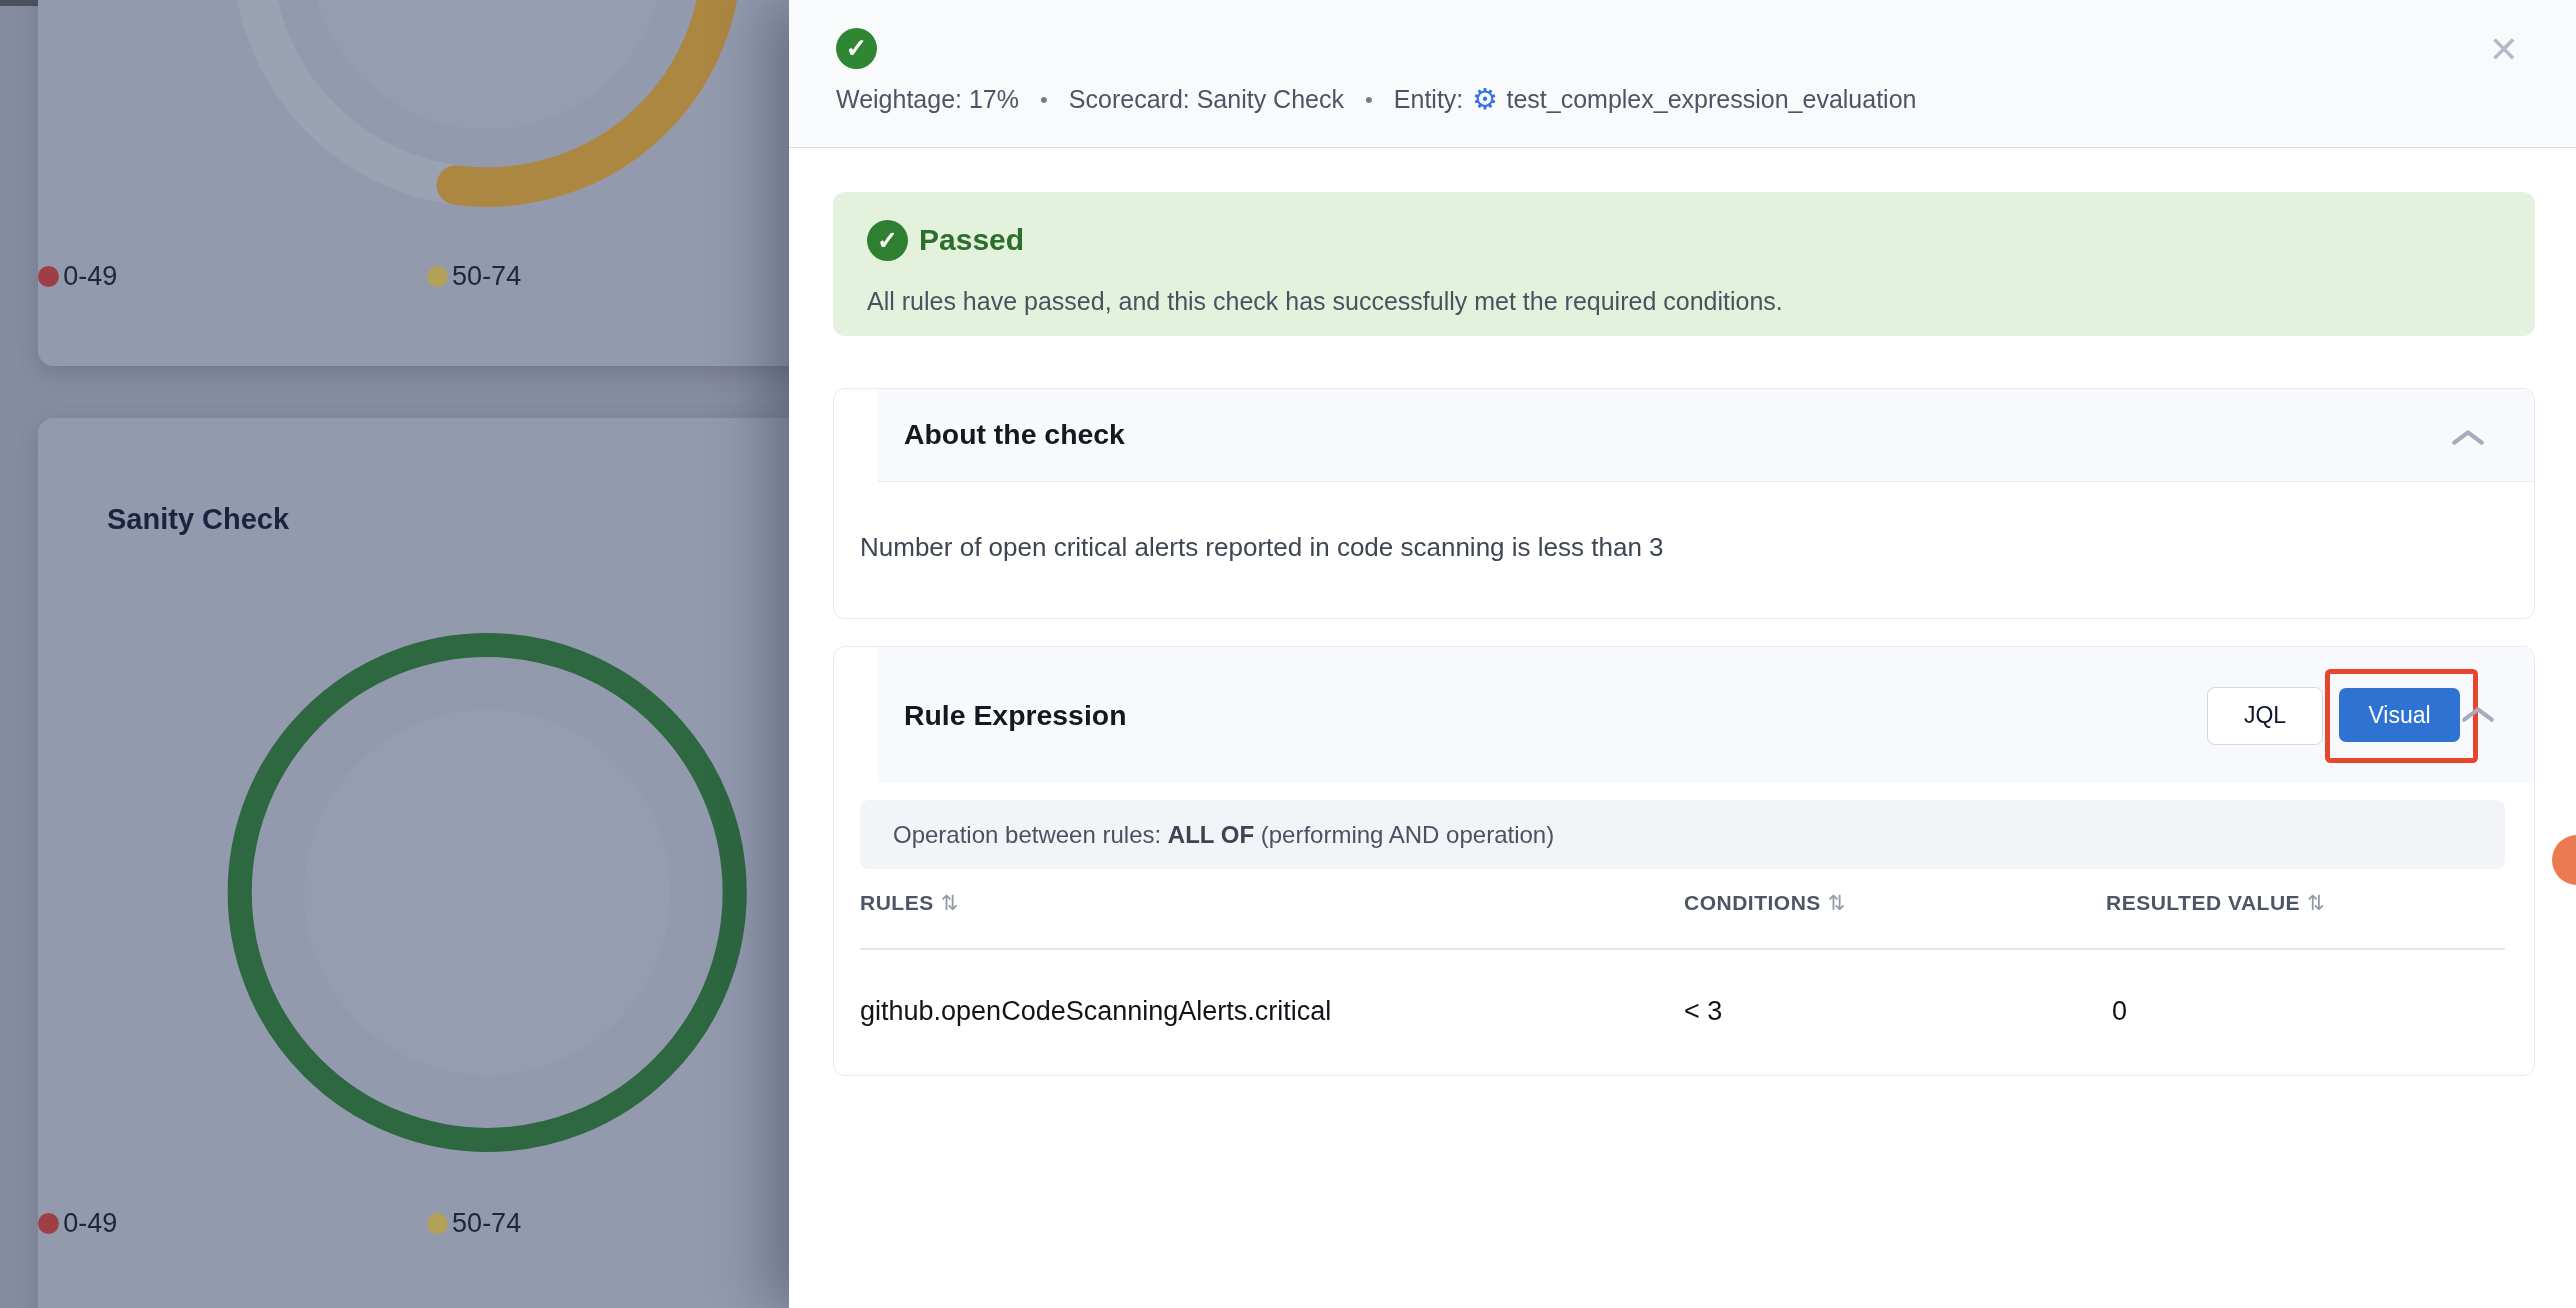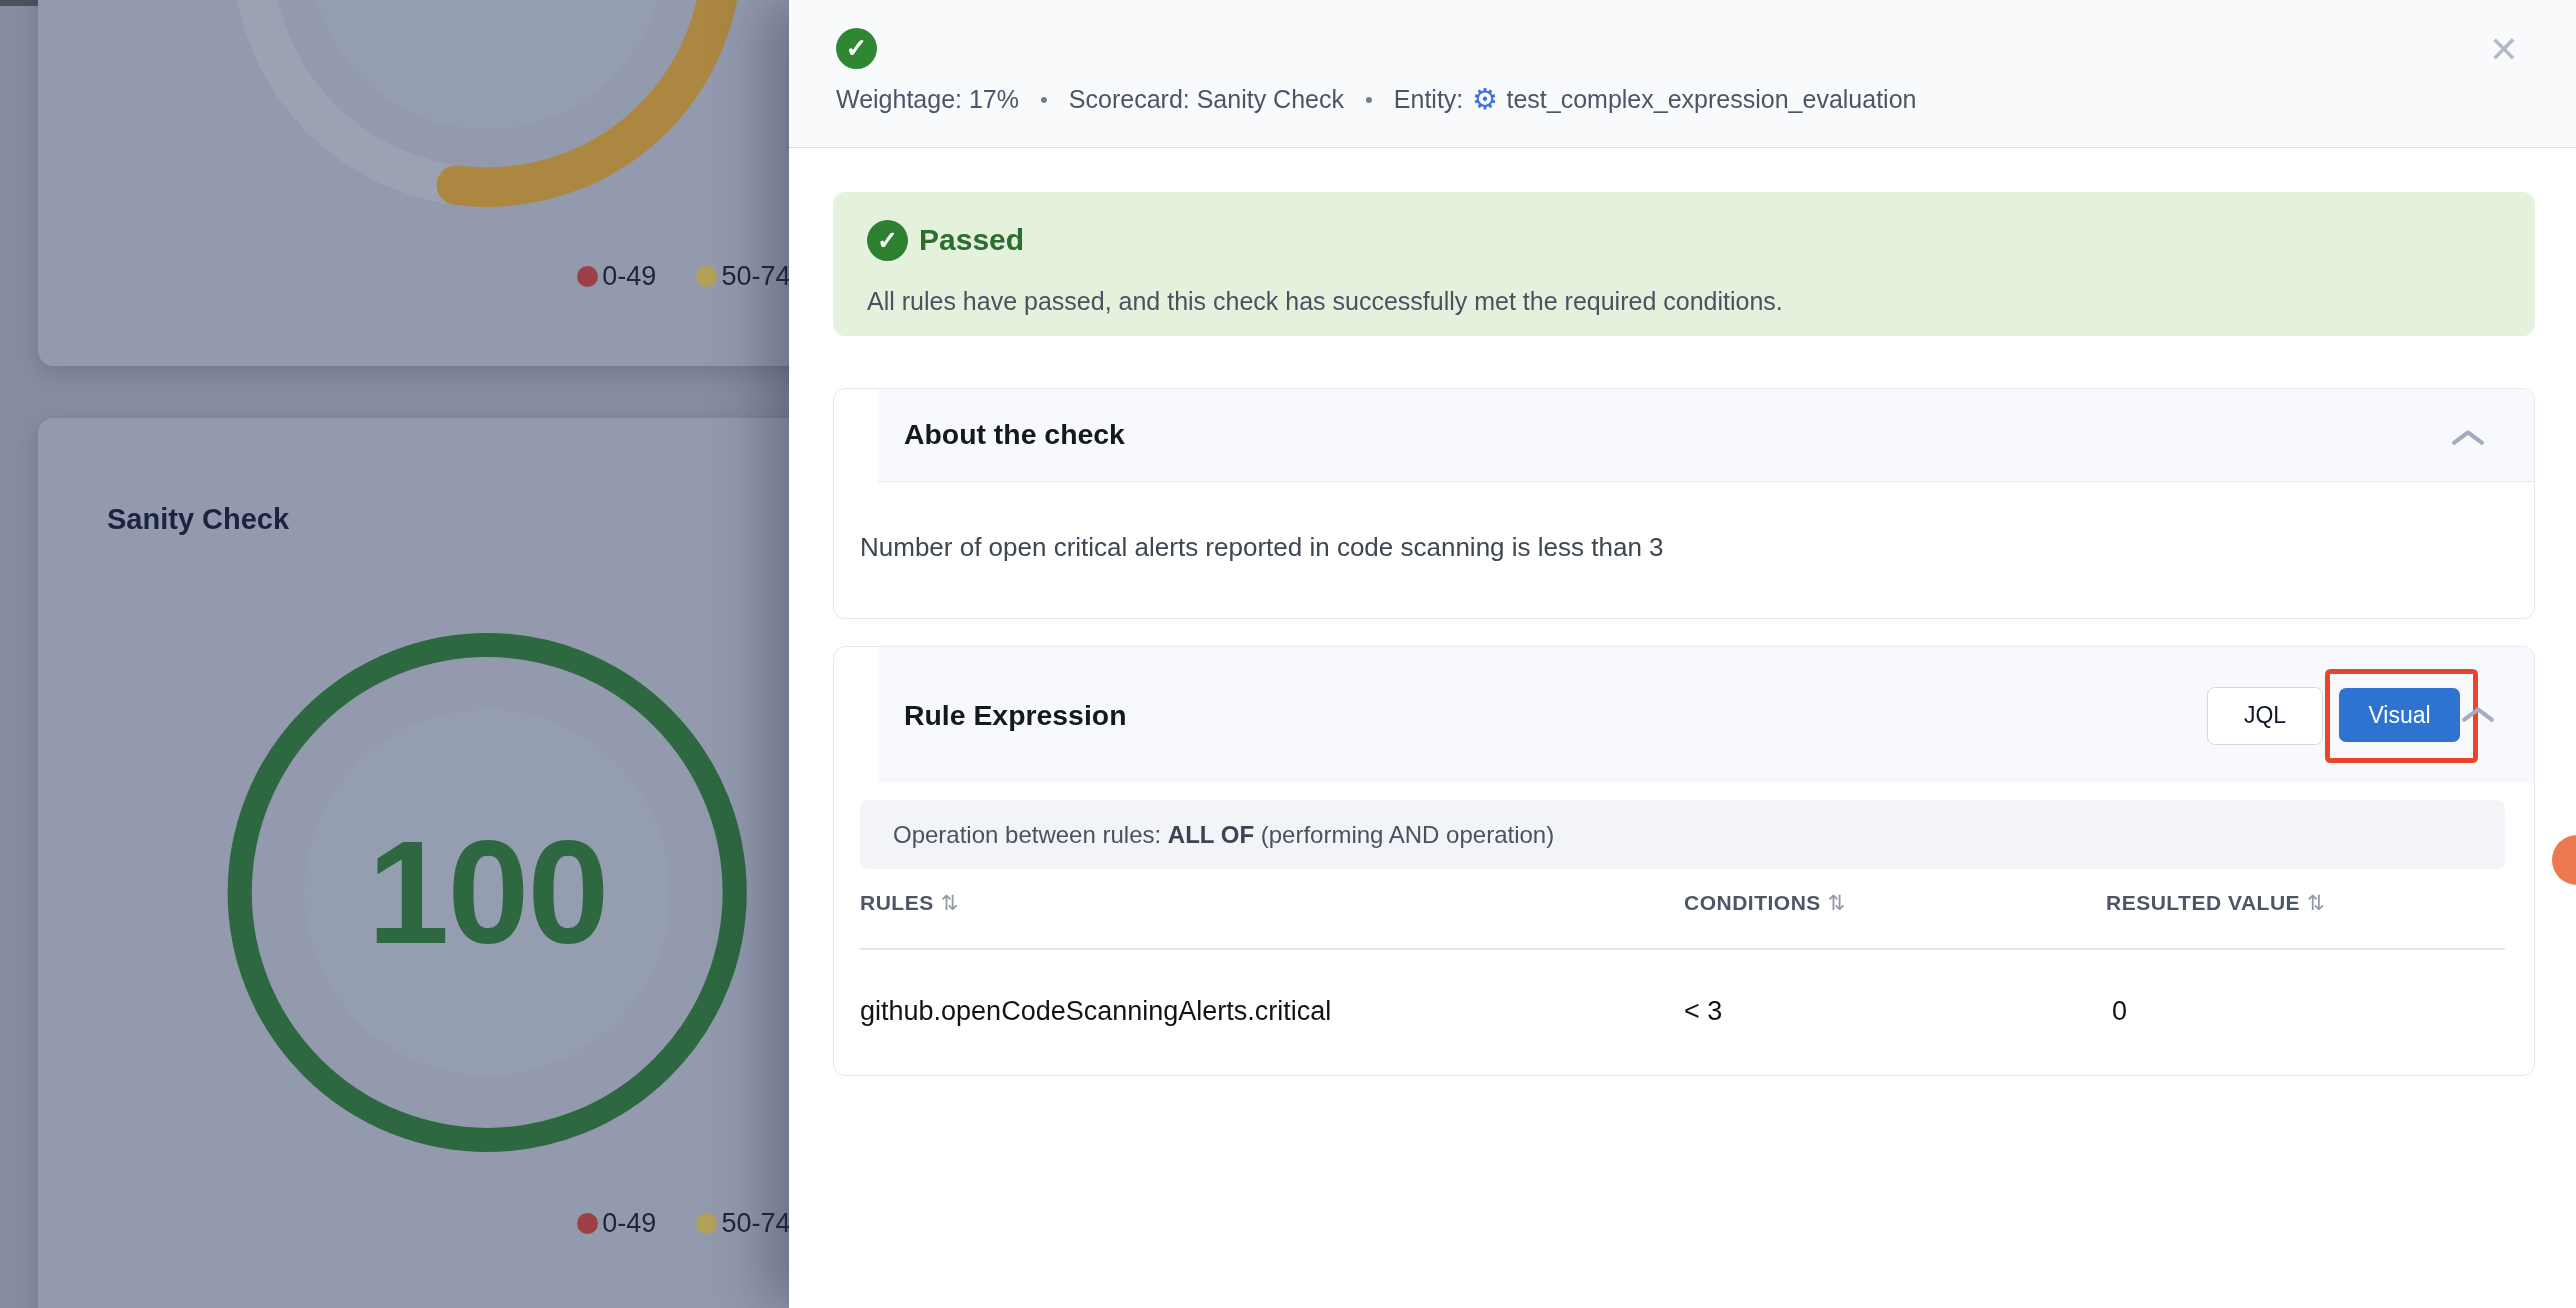--- a/index.html
+++ b/index.html
@@ -10,21 +10,21 @@
   
   #left-bg { left:0; top:0; width:789px; height:1309px; background:#878da0; overflow:hidden; }
   #top-dark-bar { left:0; top:0; width:789px; height:6px; background:#4e525e; }
   .bg-card { background:#939aae; border-radius:15.5px; box-shadow:0 7px 21px rgba(40,45,70,.22); }
   #bg-card-top { left:38px; top:-31px; width:902px; height:397px; }
   #bg-card-sanity { left:38px; top:418px; width:902px; height:931px; }
   #gauge-svg { left:0; top:0; width:789px; height:1309px; pointer-events:none; }
   #sanity-title { left:107px; top:503px; font-size:29px; font-weight:700; color:#1b2340; }
   #sanity-score { left:315px; top:810px; width:345px; text-align:center;
                   font-size:147px; line-height:164px; font-weight:700; color:#2d6840; letter-spacing:-1.7px; }
-  .legend { left:38px; width:902px; display:flex; justify-content:flex-end; gap:40px; align-items:center; }
+  .legend { left:38px; width:902px; display:flex; justify-content:space-between; gap:40px; align-items:center; }
   #legend-top { top:261px; } #legend-sanity { top:1208px; }
   .legend-item { display:flex; align-items:center; gap:4.3px; }
   .legend-dot { width:21px; height:21px; border-radius:50%; }
   .legend-label { font-size:27px; color:#20263a; }
 
   
   #drawer { left:789px; top:0; width:1787px; height:1309px; background:#fff;
             box-shadow:-21.6px 0 52px rgba(30,34,60,.35); }
   #drawer-header { left:0; top:0; width:1787px; height:148px; background:#f9fafb;
                    border-bottom:1.7px solid #dbdde7; }
@@ -102,21 +102,20 @@
       <span class="legend-dot" style="background-color: rgb(179, 161, 88);"></span>
       <span class="legend-label">50-74</span>
     </div>
     <div class="legend-item">
       <span class="legend-dot" style="background-color: rgb(76, 124, 94);"></span>
       <span class="legend-label">75-100</span>
     </div>
   </div>
 
   <div id="sanity-title" class="abs">Sanity Check</div>
-  <div id="sanity-score" class="abs">100</div>
 
   <div id="legend-sanity" class="abs legend">
     <div class="legend-item">
       <span class="legend-dot" style="background-color: rgb(158, 63, 71);"></span>
       <span class="legend-label">0-49</span>
     </div>
     <div class="legend-item">
       <span class="legend-dot" style="background-color: rgb(179, 161, 88);"></span>
       <span class="legend-label">50-74</span>
     </div>

